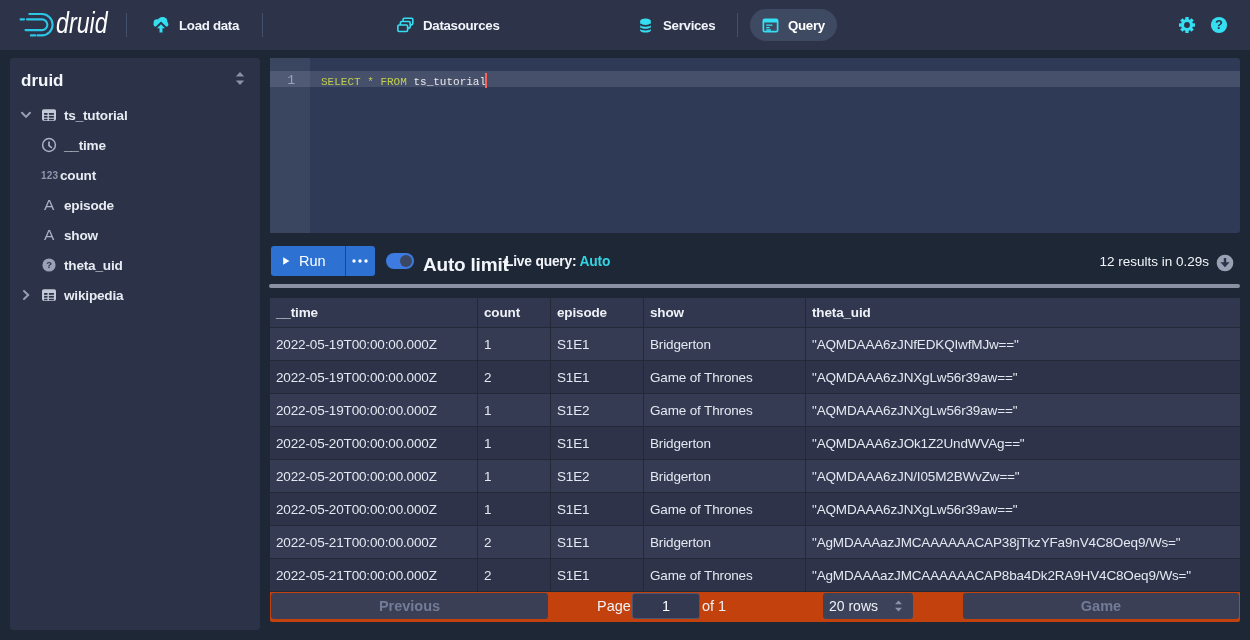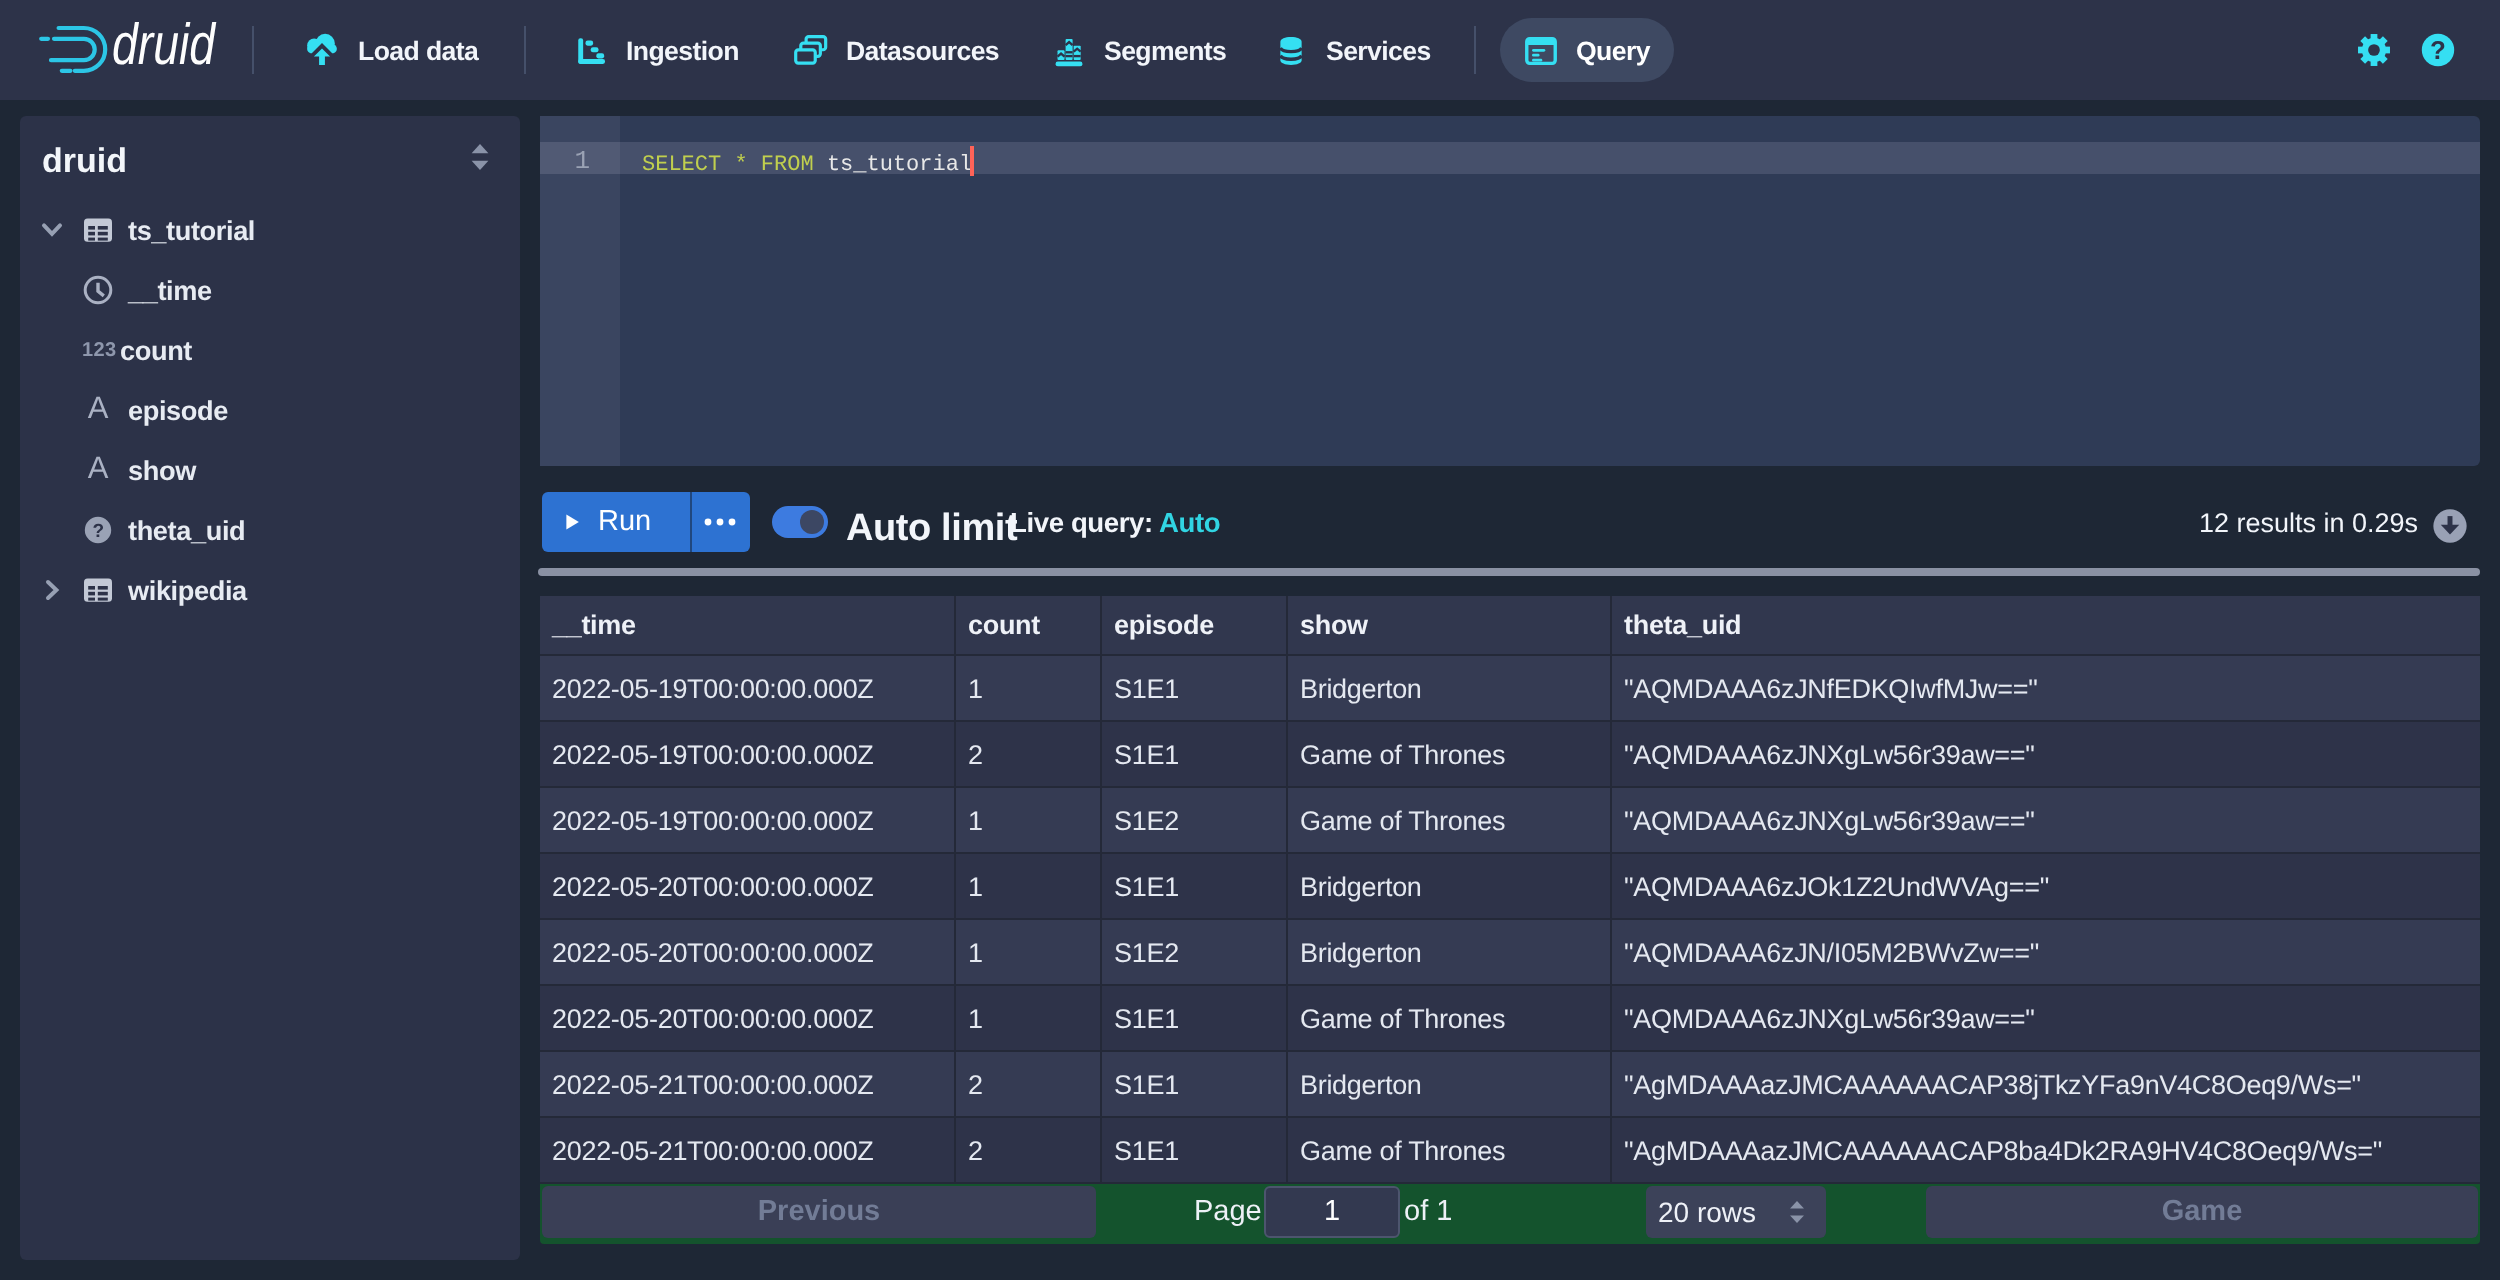--- a/index.html
+++ b/index.html
@@ -35,21 +35,21 @@
   .scrollbar { position:absolute; left:269px; top:284px; width:971px; height:4px; background:#8a91a3; border-radius:2px; }
   .tbl { position:absolute; left:270px; top:298px; width:970px; }
   .trow { position:relative; display:flex; height:33px; }
   .trow.hdr { height:30px; }
   .cell { flex:none; padding-left:6px; display:flex; align-items:center; font-size:13.5px; letter-spacing:-0.15px; color:#e4e8f0; border-right:1px solid #242938; border-bottom:1px solid #242938; overflow:hidden; white-space:nowrap; }
   .c0{width:208px}.c1{width:73px}.c2{width:93px}.c3{width:162px}.c4{width:434px;border-right:none}
   .hdr .cell { background:#31374e; color:#eef1f7; font-weight:bold; }
   .odd .cell { background:#353b53; }
   .even .cell { background:#2e3349; }
   
-  .pgbar { position:absolute; left:270px; top:592px; width:970px; height:30px; background:#14532d; border-radius:0 0 2px 2px; }
+  .pgbar { position:absolute; left:270px; top:592px; width:970px; height:30px; background:#c2410c; border-radius:0 0 2px 2px; }
   .pgbtn { position:absolute; top:1px; height:26px; background:#3a3f56; border-radius:3px; color:#727c96; font-size:14.5px; font-weight:bold; display:flex; align-items:center; justify-content:center; }
 </style>
 </head>
 <body>
 
 <div class="nav">
   <svg class="abs" style="left:19px;top:9px" width="36" height="32" viewBox="0 0 36 32" fill="none" stroke="#2cc6e6" stroke-width="2.1" stroke-linecap="round">
     <path d="M10.3,5 H22.9 A10.7,10.7 0 0 1 22.9,26.4 H18.4"></path>
     <path d="M11.9,26.4 H16.2"></path>
     <path d="M8,10.4 H23 A5.35,5.35 0 0 1 23,21.1 H6.5"></path>
@@ -61,51 +61,28 @@
     <svg width="18" height="18" viewBox="0 0 16 16">
       <g fill="#35dff2">
         <circle cx="4.5" cy="6" r="3.1"></circle>
         <circle cx="9.4" cy="5.1" r="4.3"></circle>
         <rect x="1.4" y="5.4" width="13.2" height="4.1" rx="2"></rect>
       </g>
       <path d="M3.2,11.4 L8,6.6 L12.8,11.4" stroke="#2d3349" stroke-width="2.4" fill="none"></path>
       <path d="M8,7.3 L11.6,10.9 H9.3 V14.7 H6.7 V10.9 H4.4 Z" fill="#35dff2"></path>
     </svg>Load data</div>
   <div class="nav-sep" style="left:262px"></div>
-  <div class="nav-item" style="left:287px">
-    <svg width="17" height="17" viewBox="0 0 16 16" fill="#35dff2">
-      <rect x="2" y="2" width="2.3" height="12.1" rx="1"></rect>
-      <rect x="2" y="11.8" width="12.6" height="2.3" rx="1"></rect>
-      <rect x="5.4" y="3.1" width="3.6" height="2.4" rx="1"></rect>
-      <rect x="7.9" y="6.2" width="3.6" height="2.4" rx="1"></rect>
-      <rect x="10.5" y="9.1" width="3.7" height="2.4" rx="1"></rect>
-    </svg>Ingestion</div>
   <div class="nav-item" style="left:397px">
     <svg width="17" height="17" viewBox="0 0 16 16">
       <g stroke="#35dff2" stroke-width="1.5" fill="#2d3349">
         <rect x="5.7" y="1.2" width="9.2" height="6.2" rx="1.2"></rect>
         <rect x="3.2" y="4.3" width="9.2" height="6.2" rx="1.2"></rect>
         <rect x="0.8" y="7.5" width="9.2" height="6.2" rx="1.2"></rect>
       </g>
     </svg>Datasources</div>
-  <div class="nav-item" style="left:526px">
-    <svg width="17" height="17" viewBox="0 0 16 16" fill="#35dff2">
-      <rect x="1.7" y="12.9" width="12.6" height="2.3" rx="1"></rect>
-      <rect x="2.6" y="7.7" width="3.3" height="4.5" rx="0.4"></rect>
-      <rect x="6.4" y="2.4" width="3.3" height="9.8" rx="0.4"></rect>
-      <rect x="10.2" y="5.5" width="3.3" height="6.7" rx="0.4"></rect>
-      <g fill="none" stroke="#2d3349" stroke-width="1.1">
-        <path d="M2.6,10.6 L4.25,9.2 L5.9,10.6"></path>
-        <path d="M6.4,5.2 L8.05,3.8 L9.7,5.2"></path>
-        <path d="M6.4,8.6 h3.3"></path>
-        <path d="M10.2,8.3 L11.85,6.9 L13.5,8.3"></path>
-        <path d="M10.2,10.4 h3.3"></path>
-        <path d="M6.4,10.4 h3.3"></path>
-      </g>
-    </svg>Segments</div>
   <div class="nav-item" style="left:637px">
     <svg width="17" height="17" viewBox="0 0 16 16">
       <path d="M3,3.6 C3,2.3 5.2,1.4 8,1.4 s5,0.9 5,2.2 v8.8 c0,1.3 -2.2,2.2 -5,2.2 s-5,-0.9 -5,-2.2 z" fill="#35dff2"></path>
       <path d="M3,6.6 c0.6,1.1 2.6,1.7 5,1.7 s4.4,-0.6 5,-1.7" stroke="#2d3349" stroke-width="1.6" fill="none"></path>
       <path d="M3,10.2 c0.6,1.1 2.6,1.7 5,1.7 s4.4,-0.6 5,-1.7" stroke="#2d3349" stroke-width="1.6" fill="none"></path>
     </svg>Services</div>
   <div class="nav-sep" style="left:737px"></div>
   <div class="nav-pill" style="left:750px">
     <svg style="margin-right:9px" width="17" height="17" viewBox="0 0 16 16">
       <rect x="1.3" y="2.2" width="13.4" height="11.6" rx="1.4" fill="none" stroke="#35dff2" stroke-width="1.6"></rect>

